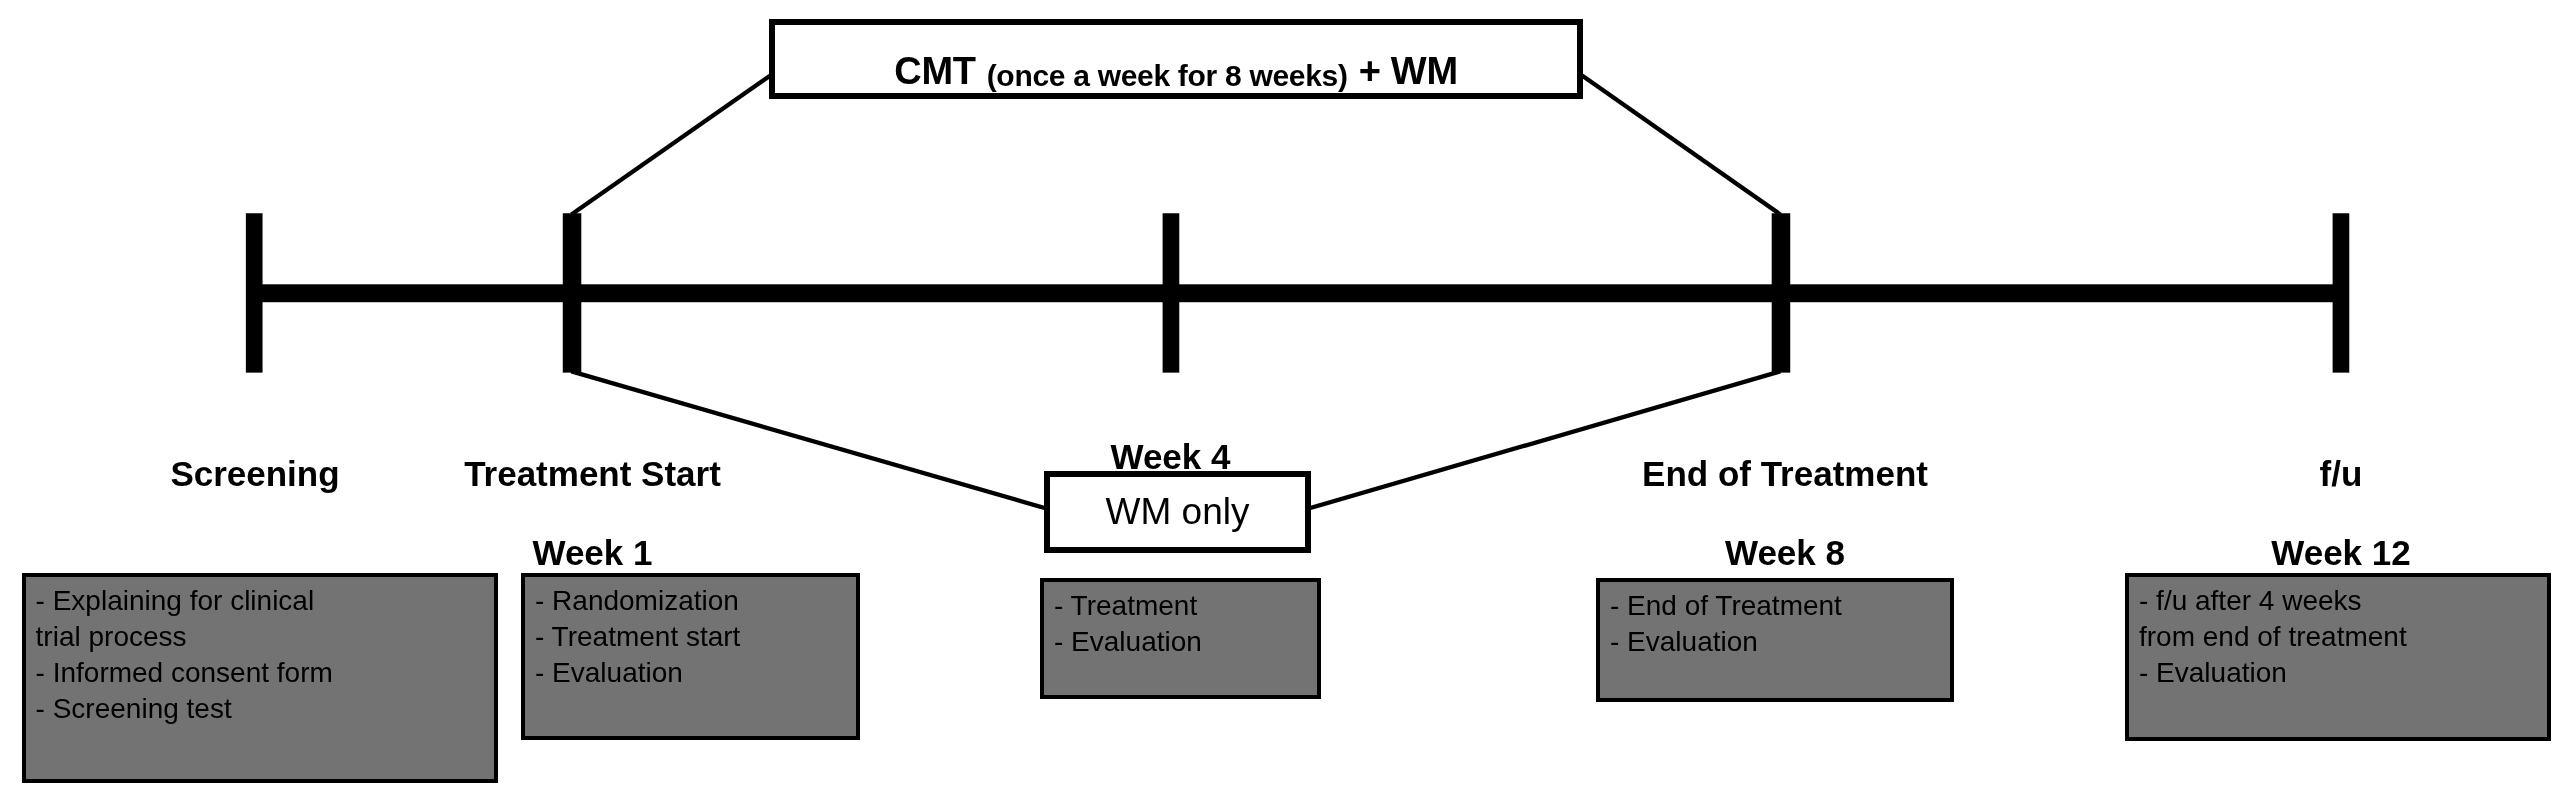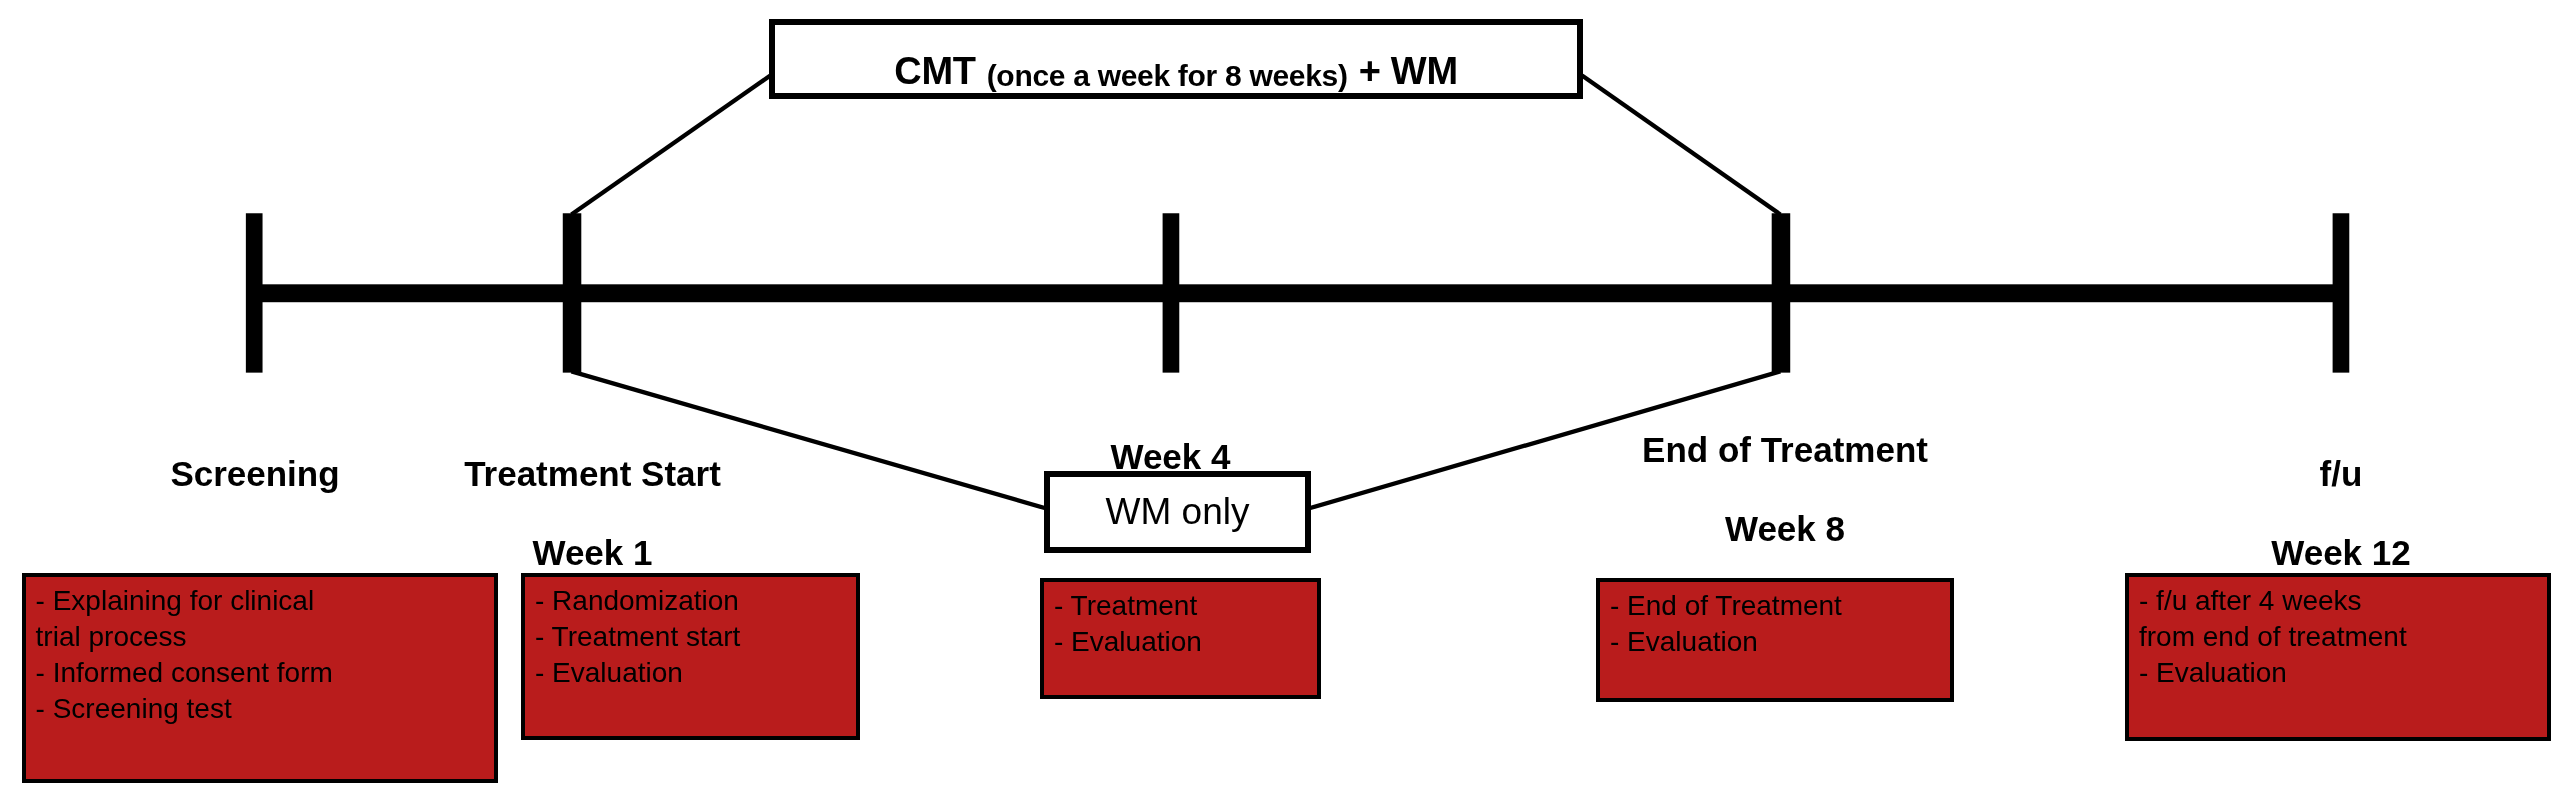--- a/index.html
+++ b/index.html
@@ -75,21 +75,21 @@
     font-size: 35px;
     line-height: 1.12;
     white-space: pre-line;
     z-index: 4;
   }
 
   
   .detail-box {
     position: absolute;
     box-sizing: border-box;
-    background: #b91c1c;
+    background: #737373;
     border: 4.3px solid #000000;
     padding: 6.2px 10px 7.4px 10px;
     font-size: 28px;
     line-height: 1.28;
     font-weight: normal;
     z-index: 4;
   }
   .detail-line {
     white-space: pre-line;
   }
@@ -140,21 +140,21 @@
 
   <div class="milestone" style="left:395px; top:415px; width:395px;">
     <div>Treatment Start</div>
     <div>Week 1</div>
   </div>
 
   <div class="milestone" style="left:985px; top:398px; width:371px;">
     <div>Week  4</div>
   </div>
 
-  <div class="milestone" style="left:1544px; top:391px; width:482px;">
+  <div class="milestone" style="left:1544px; top:415px; width:482px;">
     <div>End of Treatment</div>
     <div>Week 8</div>
   </div>
 
   <div class="milestone" style="left:2162px; top:415px; width:358px;">
     <div>f/u</div>
     <div>Week 12</div>
   </div>
 
   <div class="detail-box" style="left:21.6px; top:573px; width:476px; height:210px;">

